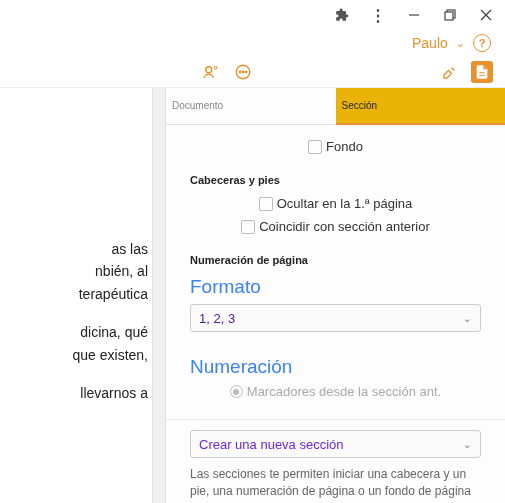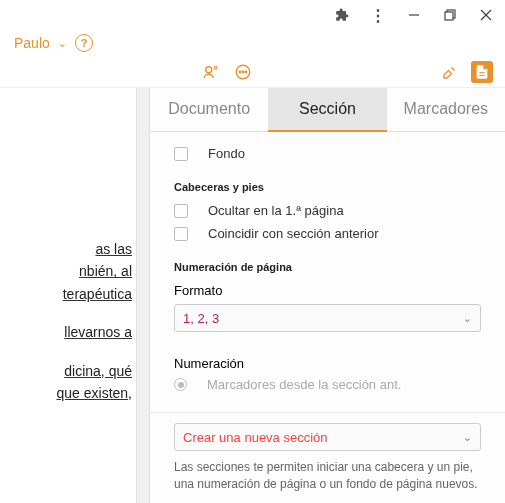--- a/index.html
+++ b/index.html
@@ -1,44 +1,44 @@
 <!DOCTYPE html>
 <html><head>
 <meta charset="utf-8">
 <style>
   * { box-sizing: border-box; margin: 0; padding: 0; font-family: -apple-system, BlinkMacSystemFont, "Segoe UI", Arial, sans-serif; }
   body { width: 505px; height: 503px; overflow: hidden; background: #fff; font-size: 13px; color: #333; }
   .titlebar { height: 30px; display: flex; align-items: center; justify-content: flex-end; gap: 18px; padding: 0 10px; }
   .titlebar .icon { width: 18px; height: 18px; display: flex; align-items: center; justify-content: center; color: #444; font-size: 16px; }
-  .userbar { height: 26px; display: flex; align-items: center; gap: 8px; padding: 0 14px; color: #e9922d; font-size: 14px; }
+  .userbar { height: 26px; display: flex; align-items: center; justify-content: flex-end; gap: 8px; padding: 0 14px; color: #e9922d; font-size: 14px; }
   .help-circle { width: 18px; height: 18px; border: 1.5px solid #e9922d; border-radius: 50%; display: flex; align-items: center; justify-content: center; font-size: 11px; font-weight: bold; }
   .toolbar { height: 32px; display: flex; align-items: center; padding: 0 12px; gap: 10px; border-bottom: 1px solid #eee; }
   .toolbar .spacer { flex: 1; }
   .toolbar .tbtn { width: 22px; height: 22px; display: flex; align-items: center; justify-content: center; color: #e9922d; border-radius: 3px; }
   .toolbar .tbtn.active { background: #e9922d; color: #fff; }
   .main { display: flex; height: calc(503px - 30px - 26px - 32px); }
-  .doc-area { width: 136px; overflow: hidden; position: relative; padding-top: 150px; text-decoration: underline; }
+  .doc-area { width: 152px; overflow: hidden; position: relative; padding-top: 150px; }
   .doc-text { text-align: right; padding-right: 4px; font-size: 14px; line-height: 1.6; color: #222; }
   .doc-text p { margin-bottom: 16px; }
   .vscroll { width: 14px; background: #f0f0f0; border-left: 1px solid #e0e0e0; border-right: 1px solid #e0e0e0; }
   .panel-wrap { flex: 1; background: #fdfdfd; display: flex; flex-direction: column; }
   .tabs { display: flex; border-bottom: 1px solid #e0e0e0; }
-  .tab { flex: 1; text-align: center; padding: 12px 6px; color: #888; font-size: 16px; cursor: pointer; }
-  .tab.active { color: #222; border-bottom: 2px solid #e9922d; margin-bottom: -1px; background: #e5e5e5; }
+  .tab { flex: 1; text-align: left; padding: 12px 6px; color: #888; font-size: 10px; cursor: pointer; }
+  .tab.active { color: #222; border-bottom: 2px solid #e9922d; margin-bottom: -1px; background: #eab308; }
   .panel { padding: 14px 24px; overflow-y: auto; flex: 1; }
   .group { margin-bottom: 20px; }
   .group-title { font-weight: bold; font-size: 11px; color: #222; margin-bottom: 10px; }
-  .row { display: flex; align-items: center; gap: 20px; margin-bottom: 8px; font-size: 13px; color: #333; }
-  .sublabel { font-size: 13px; color: #000000; margin-bottom: 6px; }
+  .row { display: flex; align-items: center; gap: 4px; margin-bottom: 8px; font-size: 13px; color: #333; justify-content: center; }
+  .sublabel { font-size: 19px; color: #3b82f6; margin-bottom: 6px; }
   .disabled { color: #aaa; }
   .checkbox { width: 14px; height: 14px; border: 1px solid #bbb; border-radius: 2px; flex-shrink: 0; }
   .radio { width: 13px; height: 13px; border: 1.5px solid #bbb; border-radius: 50%; flex-shrink: 0; display: flex; align-items: center; justify-content: center; }
   .radio.sel::after { content: ""; width: 6px; height: 6px; background: #bbb; border-radius: 50%; }
   .select { display: flex; align-items: center; border: 1px solid #ccc; border-radius: 3px; height: 28px; padding: 0 8px; background: #fafafa; }
-  .select .sel-label { flex: 1; color: #be185d; font-size: 13px; }
+  .select .sel-label { flex: 1; color: #4c1d95; font-size: 13px; }
   .select .chev { color: #888; font-size: 11px; }
   .numinput { width: 44px; height: 22px; border: 1px solid #ccc; border-radius: 3px; display: flex; align-items: center; justify-content: flex-end; padding: 0 4px; font-size: 12px; color: #888; }
   .spinner { display: flex; flex-direction: column; justify-content: center; gap: 0; color: #999; font-size: 7px; line-height: 7px; }
   .helptext { font-size: 12px; color: #666; line-height: 1.4; margin-top: 8px; }
   .hr { border: none; border-top: 1px solid #eee; margin: 14px -24px 10px; }
   svg { display: block; }
 </style>
 </head>
 <body>
 
@@ -109,31 +109,30 @@
       </svg>
   </div>
 </div>
 
 <div class="main">
   <div class="doc-area">
     <div class="doc-text">
       <p style="white-space:pre-line;">as las
 nbién, al
  terapéutica</p>
-      <p style="white-space:pre-line;">llevarnos a</p>
       <p style="white-space:pre-line;">dicina, qué
   que existen,</p>
+      <p style="white-space:pre-line;">llevarnos a</p>
     </div>
   </div>
   <div class="vscroll"></div>
   <div class="panel-wrap">
     <div class="tabs">
       <div class="tab">Documento</div>
       <div class="tab active">Sección</div>
-      <div class="tab">Marcadores</div>
     </div>
     <div class="panel">
       <div class="group">
         <div class="row">
           <div class="checkbox"></div>
           <span>Fondo</span>
         </div>
       </div>
 
       <div class="group">
@@ -159,20 +158,20 @@
         <div class="row disabled">
           <div class="radio sel"></div>
           <span>Marcadores desde la sección ant.</span>
         </div>
       </div>
 
       <hr class="hr">
 
       <div class="group" style="margin-bottom:6px;">
         <div class="select">
-          <span class="sel-label" style="color:#ef4444;">Crear una nueva sección</span>
+          <span class="sel-label" style="color:#6d28d9;">Crear una nueva sección</span>
           <span class="chev">⌄</span>
         </div>
         <div class="helptext">Las secciones te permiten iniciar una cabecera y un pie, una numeración de página o un fondo de página nuevos.</div>
       </div>
     </div>
   </div>
 </div>
 
 </body></html>

